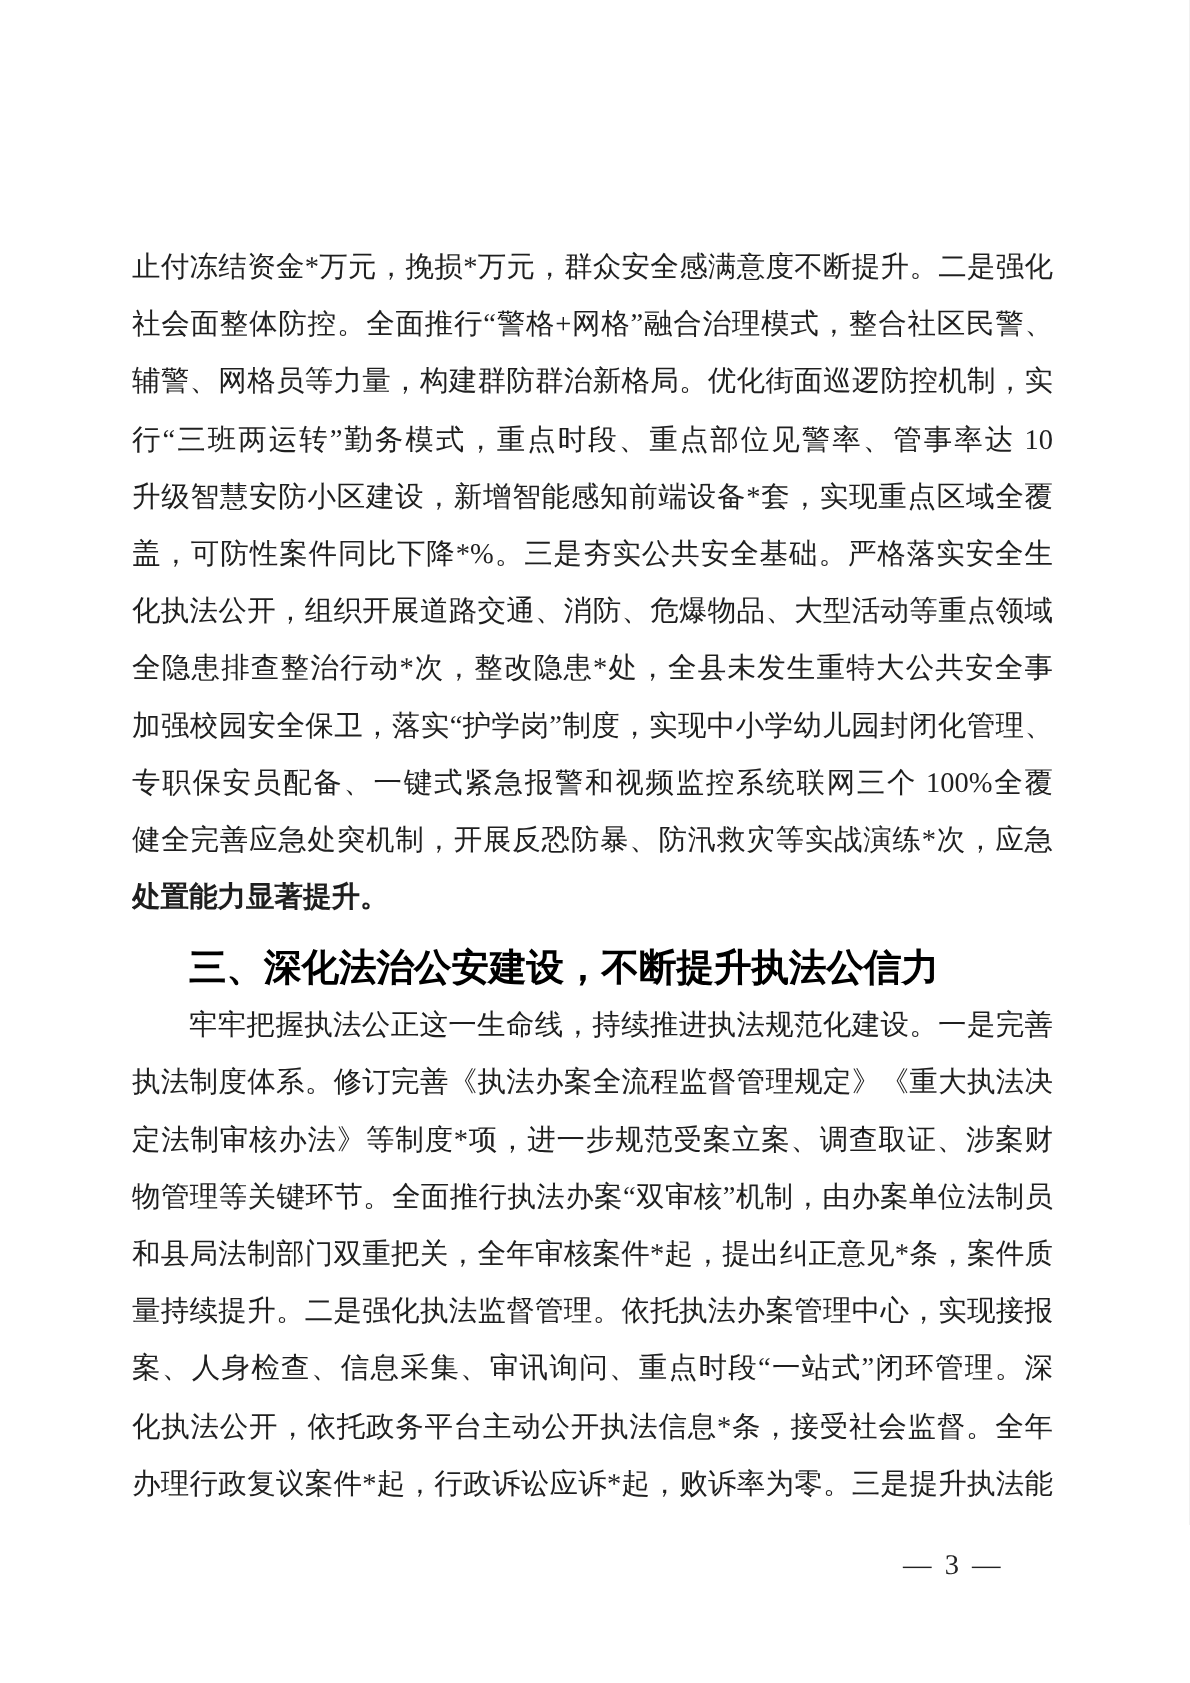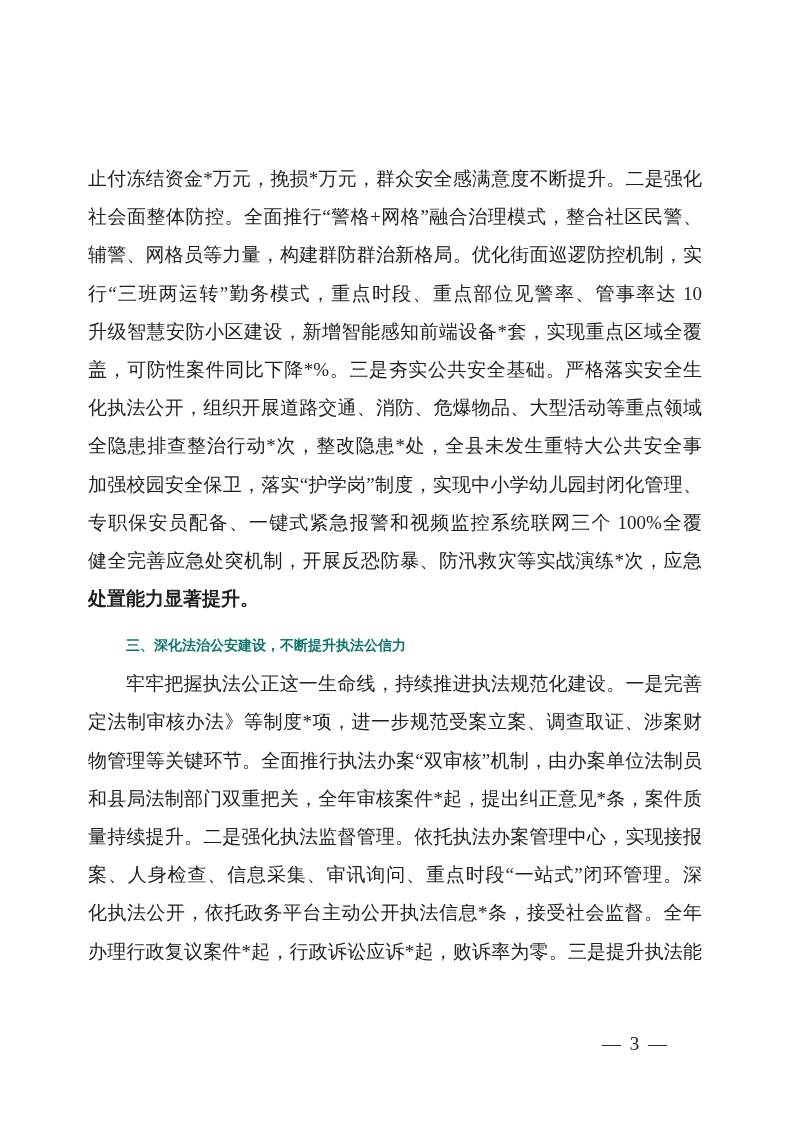--- a/index.html
+++ b/index.html
@@ -47,22 +47,22 @@
   .line.indent {
     text-indent: 38px;
   }
   .heading {
     margin-top: 7px;
     height: 40px;
     line-height: 40px;
     padding-left: 38px;
     font-family: "Liberation Sans", "DejaVu Sans", sans-serif;
     font-weight: bold;
-    font-size: 14px;
-    color: #0f766e;
+    font-size: 25px;
+    color: #000000;
   }
   .footer {
     position: absolute;
     top: 1031px;
     right: 124px;
     font-size: 19px;
     line-height: 26px;
     letter-spacing: 2px;
     color: #222222;
   }
@@ -82,20 +82,21 @@
     <div class="line fill">化执法公开，组织开展道路交通、消防、危爆物品、大型活动等重点领域安</div>
     <div class="line fill">全隐患排查整治行动*次，整改隐患*处，全县未发生重特大公共安全事故。</div>
     <div class="line fill">加强校园安全保卫，落实“护学岗”制度，实现中小学幼儿园封闭化管理、</div>
     <div class="line fill">专职保安员配备、一键式紧急报警和视频监控系统联网三个 100%全覆盖。</div>
     <div class="line fill">健全完善应急处突机制，开展反恐防暴、防汛救灾等实战演练*次，应急</div>
     <div class="line end">处置能力显著提升。</div>
 
     <div class="heading">三、深化法治公安建设，不断提升执法公信力</div>
 
     <div class="line fill indent">牢牢把握执法公正这一生命线，持续推进执法规范化建设。一是完善</div>
+    <div class="line fill">执法制度体系。修订完善《执法办案全流程监督管理规定》《重大执法决</div>
     <div class="line fill">定法制审核办法》等制度*项，进一步规范受案立案、调查取证、涉案财</div>
     <div class="line fill">物管理等关键环节。全面推行执法办案“双审核”机制，由办案单位法制员</div>
     <div class="line fill">和县局法制部门双重把关，全年审核案件*起，提出纠正意见*条，案件质</div>
     <div class="line fill">量持续提升。二是强化执法监督管理。依托执法办案管理中心，实现接报</div>
     <div class="line fill">案、人身检查、信息采集、审讯询问、重点时段“一站式”闭环管理。深</div>
     <div class="line fill">化执法公开，依托政务平台主动公开执法信息*条，接受社会监督。全年</div>
     <div class="line fill">办理行政复议案件*起，行政诉讼应诉*起，败诉率为零。三是提升执法能</div>
 
   </div>
 

